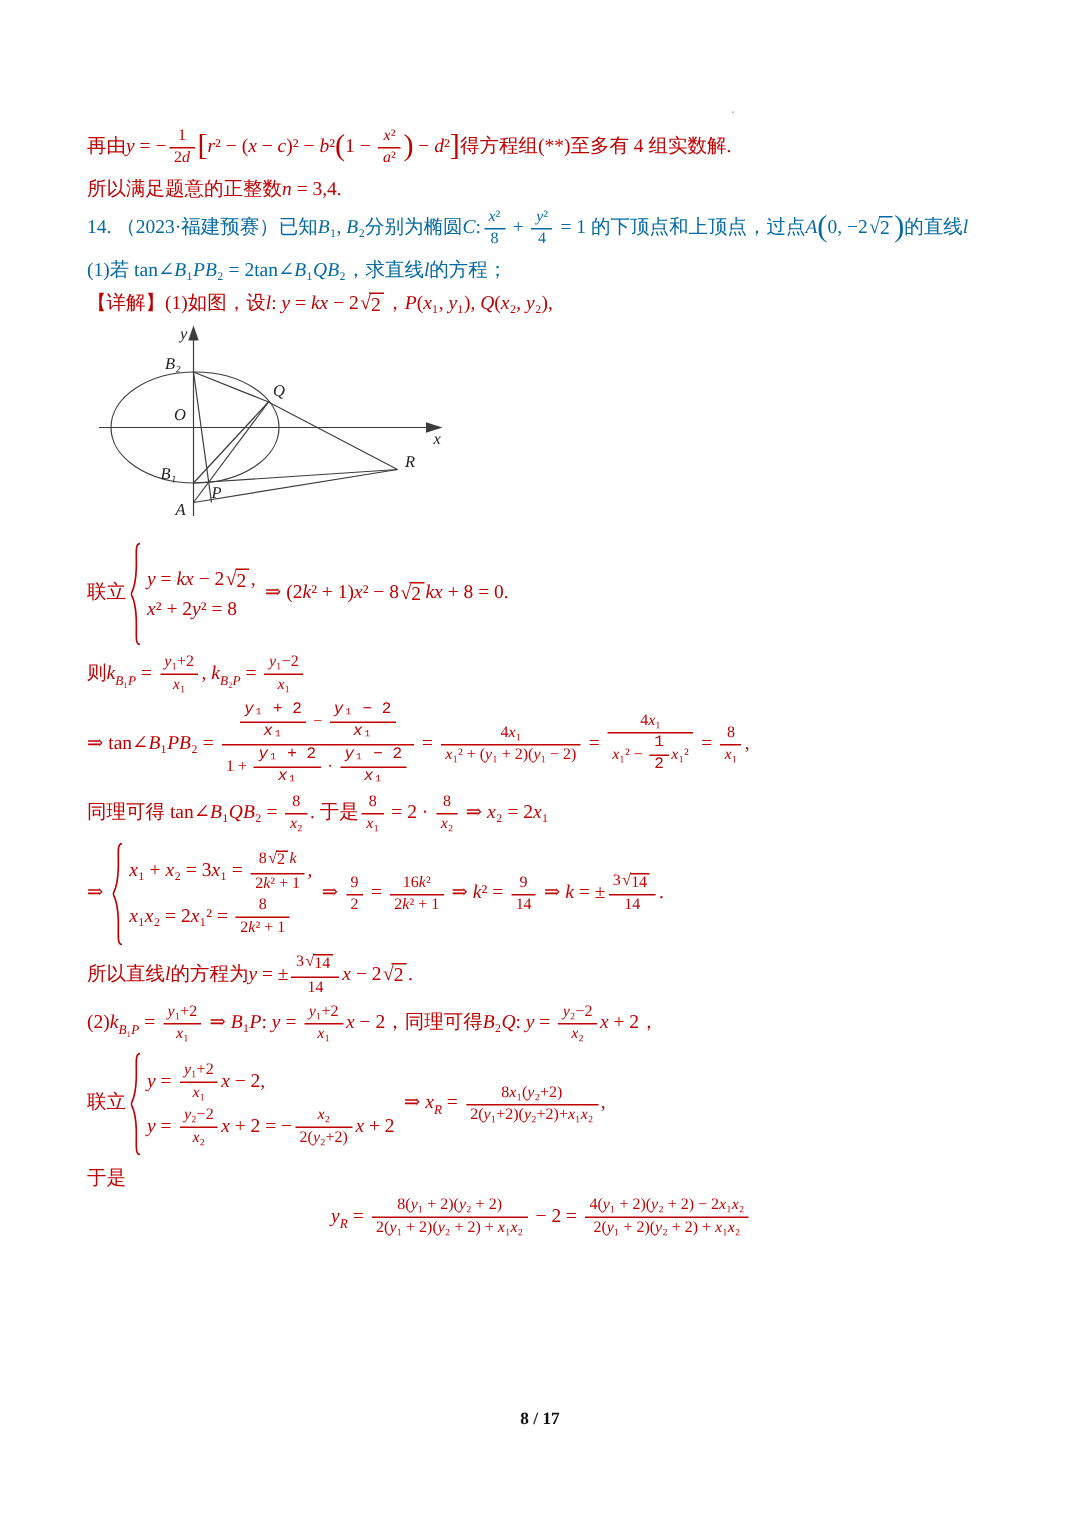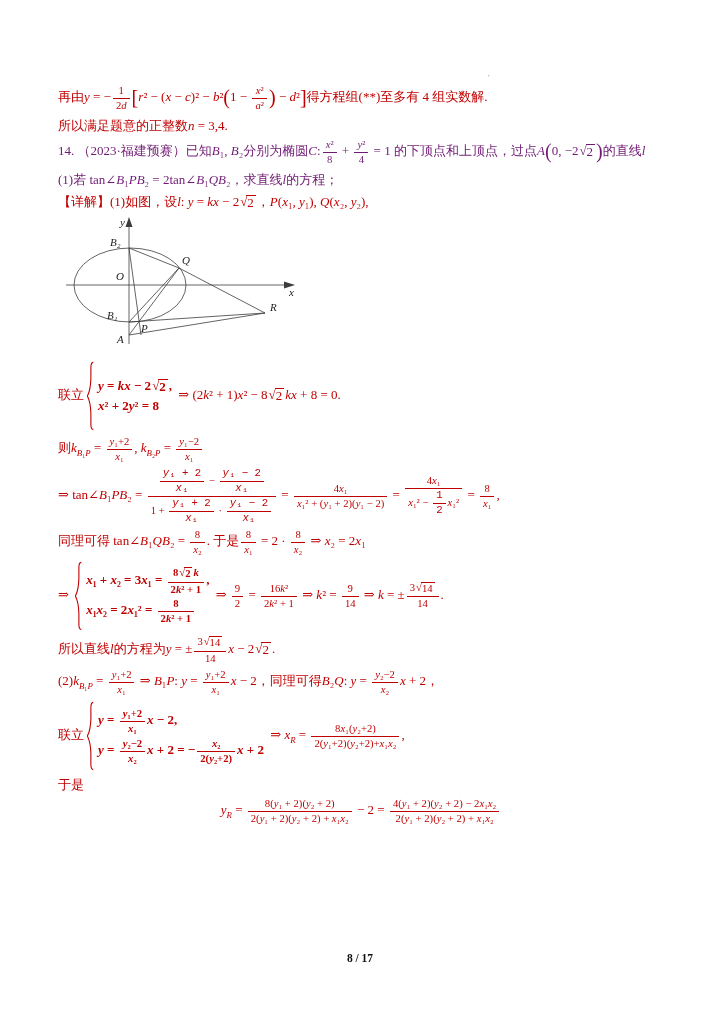--- a/index.html
+++ b/index.html
@@ -1,21 +1,21 @@
 <!DOCTYPE html>
 <html><head>
 <meta charset="utf-8">
 <style>
   html,body{margin:0;padding:0;background:#ffffff;}
   .page{position:relative;width:720px;height:1018px;background:#fff;overflow:hidden;
         font-family:"Liberation Serif","DejaVu Serif",serif;font-size:13px;color:#1a1a1a;}
   .content{position:absolute;left:58px;top:80px;width:606px;}
   .line{margin:5px 0;line-height:1.32;white-space:nowrap;}
   .red{color:#c00000;}
-  .black{color:#701a75;}
+  .black{color:#0369a1;}
   .center{text-align:center;}
   i{font-style:italic;}
   
   .frac{display:inline-flex;flex-direction:column;text-align:center;vertical-align:middle;
         font-size:0.82em;line-height:1.12;margin:0 2px;}
   .frac .frac{font-size:1em;font-family:Liberation Mono, monospace;}
   .frac>.num{display:block;border-bottom:1px solid currentColor;padding:0 3px 1px;}
   .frac>.den{display:block;padding:1px 3px 0;}
   
   .sqrt{display:inline-flex;align-items:flex-start;margin:0 1px;}
@@ -23,33 +23,33 @@
   .sqrt>.rad{border-top:1px solid currentColor;line-height:1.15;padding:0 2px 0 1px;margin-left:-1px;}
   
   .ssub{font-size:0.68em;vertical-align:-0.45em;letter-spacing:0;}
   
   .vec{display:inline-block;position:relative;margin:0 3px;padding:3px 1px 0;}
   .vec::before{content:"\2192";position:absolute;top:-0.62em;left:50%;transform:translateX(-50%);
                font-size:0.78em;}
   
   .bigbk{font-size:1.55em;vertical-align:middle;line-height:1;position:relative;top:-0.06em;font-weight:300;}
   
-  .cases{display:inline-flex;align-items:center;vertical-align:middle;margin:0 3px;font-weight:bold;}
+  .cases{display:inline-flex;align-items:center;vertical-align:middle;margin:0 3px;}
   .cases>.brace{align-self:stretch;width:7px;margin-right:4px;display:inline-flex;}
   .cases>.brace svg{height:100%;width:100%;}
   .cases>.rows{display:inline-flex;flex-direction:column;gap:3px;text-align:left;}
   .crow{white-space:nowrap;line-height:1.25;}
   
   .figure{margin:3px 0 4px -4px;width:252px;}
   .figure svg{display:block;}
   .figure text{font-family:"Liberation Serif","DejaVu Serif",serif;font-style:italic;
                font-size:11px;fill:#222;}
   
   .footer{position:absolute;left:0;right:0;top:940px;text-align:center;
-          font-weight:bold;font-size:11.5px;color:#111;margin-top:12px;}
+          font-weight:bold;font-size:11.5px;color:#111;}
   .stray{position:absolute;left:487px;top:70px;color:#9aa;font-size:10px;}
 </style>
 </head>
 <body>
 
 <div class="page">
   <span class="stray">·</span>
 
   <div class="content">
     <div>

